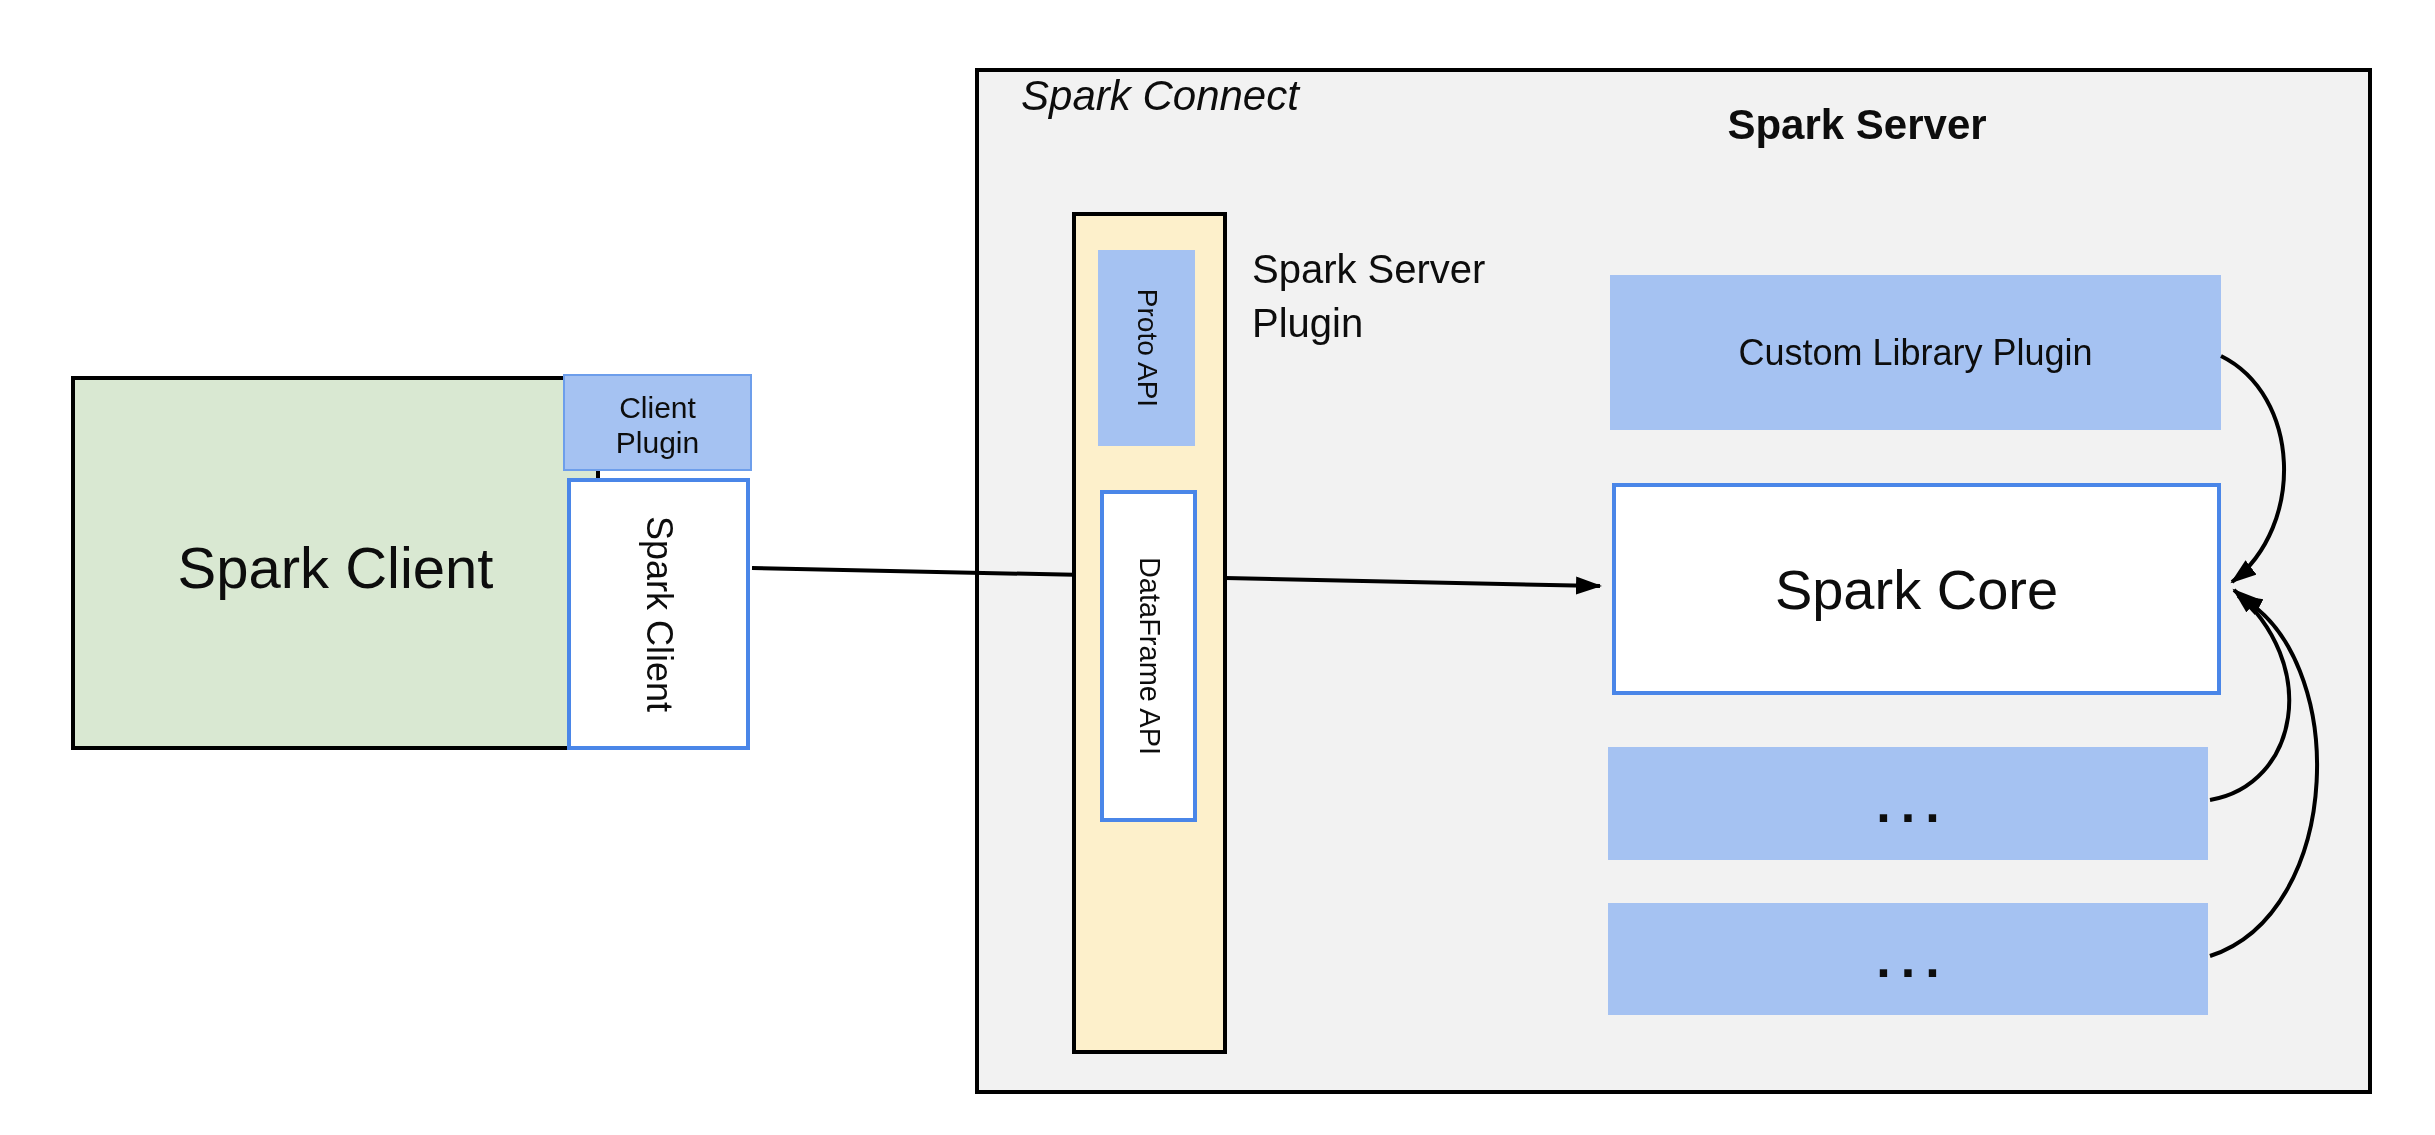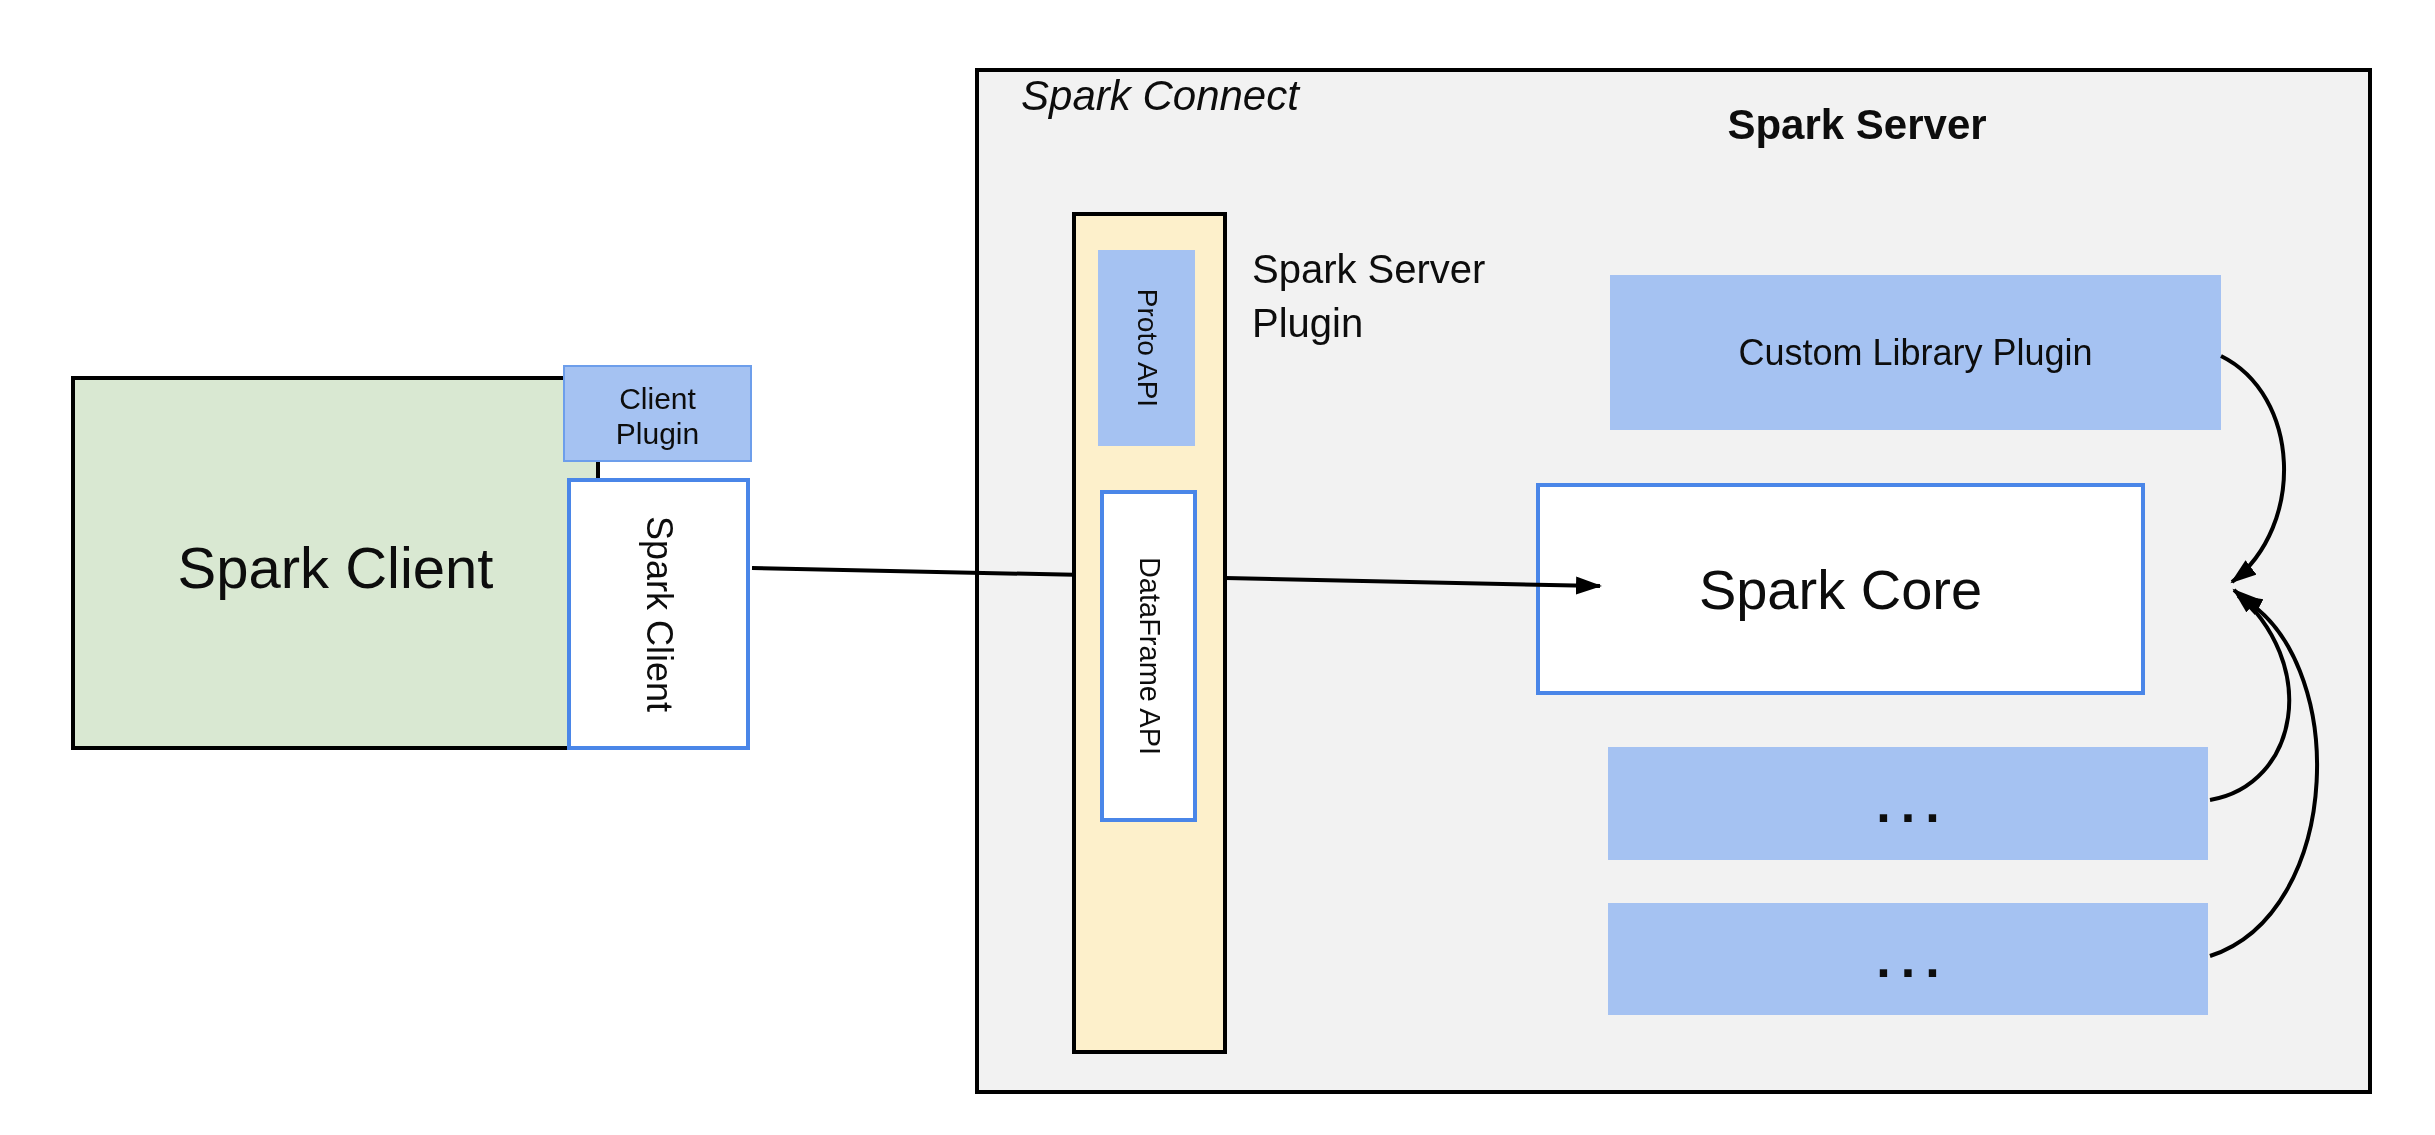--- a/index.html
+++ b/index.html
@@ -13,21 +13,21 @@
     --green-fill: #d9e8d2; --blue-fill: #a5c2f2; --yellow-fill: #fdf0cb;
     --gray-fill: #f2f2f2; --blue-border: #4a86e8; --package-border: #6d9eeb;
     --outline: #000000;
   }
 
   
   .green-box { left: 71px; top: 376px; width: 529px; height: 374px;
     background: var(--green-fill); border: 4px solid var(--outline); z-index: 2; }
   .green-box .lbl { font-size: 58px; line-height: 66px; padding-top: 10px; }
 
-  .package-box { left: 563px; top: 365px; width: 189px; height: 97px;
+  .package-box { left: 563px; top: 374px; width: 189px; height: 97px;
     background: var(--blue-fill); border: 2px solid var(--package-border); z-index: 6; }
   .package-box .lbl { font-size: 30px; line-height: 35px; padding-top: 4px; }
 
   .client-box { left: 567px; top: 478px; width: 183px; height: 272px;
     background: #ffffff; border: 4px solid var(--blue-border); z-index: 6; }
 
   .vlabel { position: absolute; left: 50%; top: 50%;
     transform: translate(-50%, -50%) rotate(90deg); white-space: nowrap; }
 
   
@@ -48,21 +48,21 @@
   .proto-box .vlabel { font-size: 28px; }
   .dataframe-box { left: 24px; top: 274px; width: 97px; height: 332px;
     background: #ffffff; border: 4px solid var(--blue-border); }
   .dataframe-box .vlabel { font-size: 29px; }
   .client-box .vlabel { font-size: 36px; }
 
   
   .plugin-box { left: 1610px; top: 275px; width: 611px; height: 155px;
     background: var(--blue-fill); z-index: 2; }
   .plugin-box .lbl { font-size: 36px; }
-  .core-box { left: 1536px; top: 483px; width: 609px; height: 212px;
+  .core-box { left: 1612px; top: 483px; width: 609px; height: 212px;
     background: #ffffff; border: 4px solid var(--blue-border); z-index: 2; }
   .core-box .lbl { font-size: 56px; }
   .dots-box1 { left: 1608px; top: 747px; width: 600px; height: 113px;
     background: var(--blue-fill); z-index: 2; }
   .dots-box2 { left: 1608px; top: 903px; width: 600px; height: 112px;
     background: var(--blue-fill); z-index: 2; }
   .dots { font-size: 52px; font-weight: bold; letter-spacing: 10px; text-indent: 10px; }
 
   
   #arrows { position: absolute; left: 0; top: 0; z-index: 5; pointer-events: none; }

